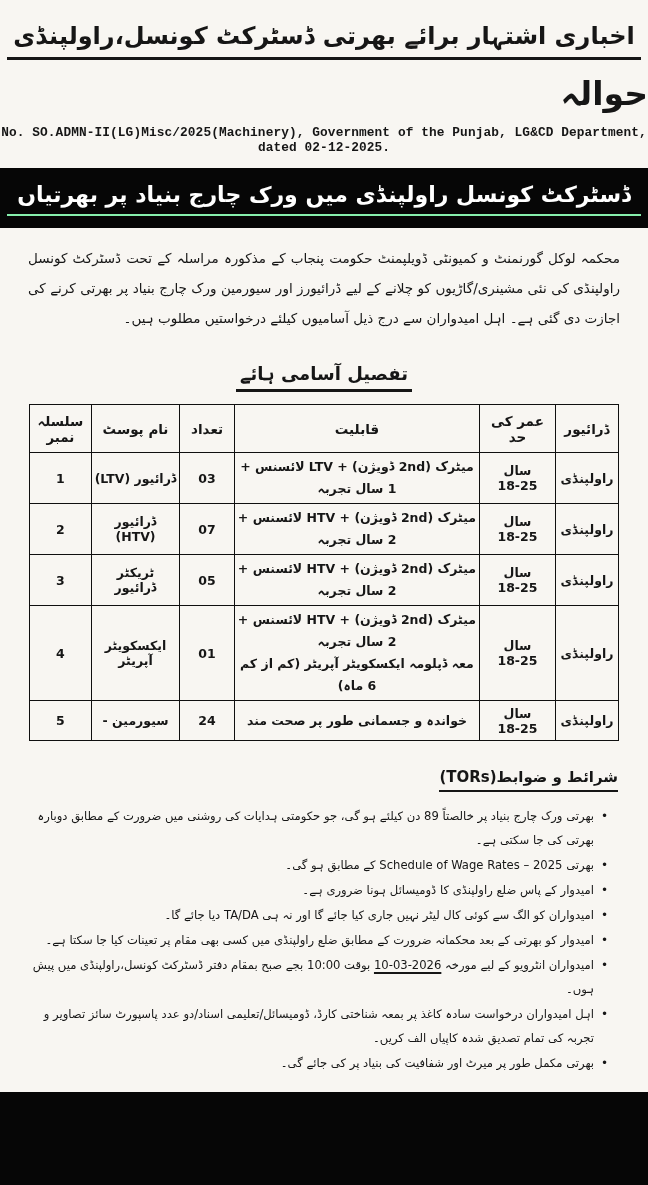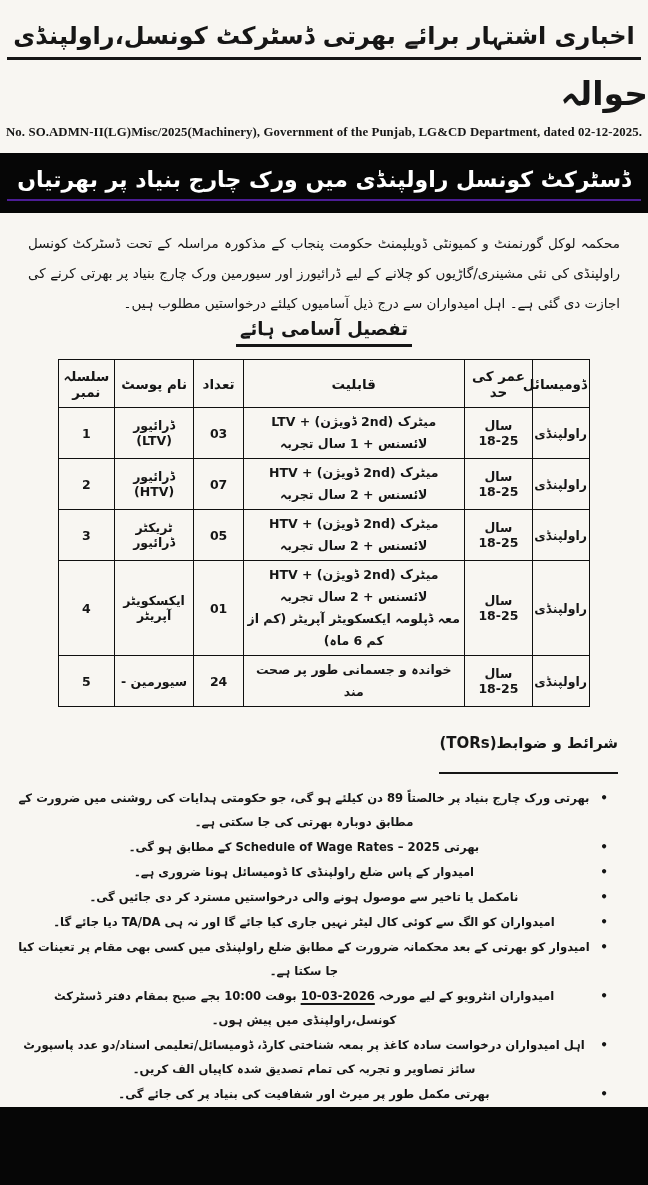--- a/index.html
+++ b/index.html
@@ -29,59 +29,59 @@
     border-bottom:3px solid var(--ink);
   }
   .ref-heading{
     text-align:right;
     direction:rtl;
     font-size:33px;font-weight:700;
     margin-top:14px;
   }
   .ref-line{
     text-align:center;
-    font-family:Liberation Serif, serif;
+    font-family:Liberation Mono, monospace;
     font-weight:700;
     font-size:12.8px;
     margin-top:12px;
     letter-spacing:.1px;
   }
   
   .banner{
     margin-top:13px;
     background:var(--bar);
     min-height:60px;
     display:flex;align-items:center;justify-content:center;
   }
   .banner-text{
     direction:rtl;
     color:#ffffff;
     font-size:22px;font-weight:700;
-    border-bottom:2px solid #4c1d95;
+    border-bottom:2px solid #86efac;
     padding:2px 10px 7px 10px;
   }
   
   .intro{
     direction:rtl;
     margin:15px 28px 0 28px;
     font-size:13.5px;font-weight:400;
     line-height:30px;
     text-align:justify;
   }
   
-  .posts-heading-wrap{text-align:center;margin-top:0;}
+  .posts-heading-wrap{text-align:center;margin-top:30px;}
   .posts-heading{
     display:inline-block;direction:rtl;
     font-size:18px;font-weight:700;
     padding:0 4px 5px 4px;
     border-bottom:3px solid var(--ink);
   }
   
   table{
-    width:532px;margin:12px auto 0 auto;
+    width:590px;margin:12px auto 0 auto;
     border-collapse:collapse;table-layout:fixed;
   }
   th,td{
     border:1.8px solid #101010;
     text-align:center;vertical-align:middle;
     font-weight:700;
     padding:3px 2px;
   }
   th{direction:rtl;font-size:13.5px;height:48px;}
   td{direction:rtl;font-size:12.5px;}
@@ -91,34 +91,34 @@
   tr.r-tall td{height:66px;}
   tr.r-last td{height:40px;}
   .qual-line{display:block;line-height:22px;}
   .latin{direction:ltr;unicode-bidi:isolate;display:inline-block;}
   .u{text-decoration:underline;text-underline-offset:3px;text-decoration-thickness:1.5px;}
   
   .tors-heading-wrap{direction:rtl;margin:26px 30px 0 0;text-align:right;}
   .tors-heading{
     display:inline-block;
     font-size:15px;font-weight:700;
-    padding-bottom:20px;border-bottom:2px solid var(--ink);
+    padding-bottom:4px;border-bottom:2px solid var(--ink);
   }
   ul.tors-list{
     direction:rtl;
     list-style:none;
     margin:12px 40px 0 14px;
   }
   ul.tors-list li{
     position:relative;
-    font-size:11.6px;font-weight:700;
+    font-size:11.6px;font-weight:400;
     line-height:24px;
     padding-right:14px;
     margin-bottom:1px;
-    text-align:center;
+    text-align:right;
   }
   ul.tors-list li::before{
     content:"•";
     position:absolute;right:0;top:0;
     font-size:12px;
   }
   
   .footer{
     margin-top:auto;
     background:var(--bar);
@@ -157,21 +157,21 @@
       <col class="c-age">
       <col class="c-dom">
   </colgroup>
   <thead>
     <tr>
         <th>سلسلہ نمبر</th>
         <th>نام پوسٹ</th>
         <th>تعداد</th>
         <th>قابلیت</th>
         <th>عمر کی حد</th>
-        <th>ڈومیسائل</th>
+        <th>ڈرائیور</th>
       </tr>
   </thead>
   <tbody>
       <tr class="r-std">
         <td>1</td>
         <td>ڈرائیور (LTV)</td>
         <td>03</td>
         <td>
           <span class="qual-line"><span>میٹرک (</span><span class="latin" dir="ltr">2nd</span><span> ڈویژن) + </span><span class="latin" dir="ltr">LTV</span><span> لائسنس + </span><span class="latin" dir="ltr">1</span><span> سال تجربہ</span></span>
         </td>
@@ -223,21 +223,20 @@
 </table>
 
 <div class="tors-heading-wrap">
   <span class="tors-heading">شرائط و ضوابط(TORs)</span>
 </div>
 
 <ul class="tors-list">
     <li><span>بھرتی ورک چارج بنیاد پر خالصتاً </span><span class="latin" dir="ltr">89</span><span> دن کیلئے ہو گی، جو حکومتی ہدایات کی روشنی میں ضرورت کے مطابق دوبارہ بھرتی کی جا سکتی ہے۔</span></li>
     <li><span>بھرتی </span><span class="latin" dir="ltr">Schedule of Wage Rates – 2025</span><span> کے مطابق ہو گی۔</span></li>
     <li><span>امیدوار کے پاس ضلع راولپنڈی کا ڈومیسائل ہونا ضروری ہے۔</span></li>
-    <li><span>نامکمل یا تاخیر سے موصول ہونے والی درخواستیں مسترد کر دی جائیں گی۔</span></li>
     <li><span>امیدواران کو الگ سے کوئی کال لیٹر نہیں جاری کیا جائے گا اور نہ ہی </span><span class="latin" dir="ltr">TA/DA</span><span> دیا جائے گا۔</span></li>
     <li><span>امیدوار کو بھرتی کے بعد محکمانہ ضرورت کے مطابق ضلع راولپنڈی میں کسی بھی مقام پر تعینات کیا جا سکتا ہے۔</span></li>
     <li><span>امیدواران انٹرویو کے لیے مورخہ </span><span class="latin u" dir="ltr">10-03-2026</span><span> بوقت </span><span class="latin" dir="ltr">10:00</span><span> بجے صبح بمقام دفتر ڈسٹرکٹ کونسل،راولپنڈی میں پیش ہوں۔</span></li>
     <li><span>اہل امیدواران درخواست سادہ کاغذ پر بمعہ شناختی کارڈ، ڈومیسائل/تعلیمی اسناد/دو عدد پاسپورٹ سائز تصاویر و تجربہ کی تمام تصدیق شدہ کاپیاں الف کریں۔</span></li>
     <li><span>بھرتی مکمل طور پر میرٹ اور شفافیت کی بنیاد پر کی جائے گی۔</span></li>
   </ul>
 
 <div class="footer">
   
   

